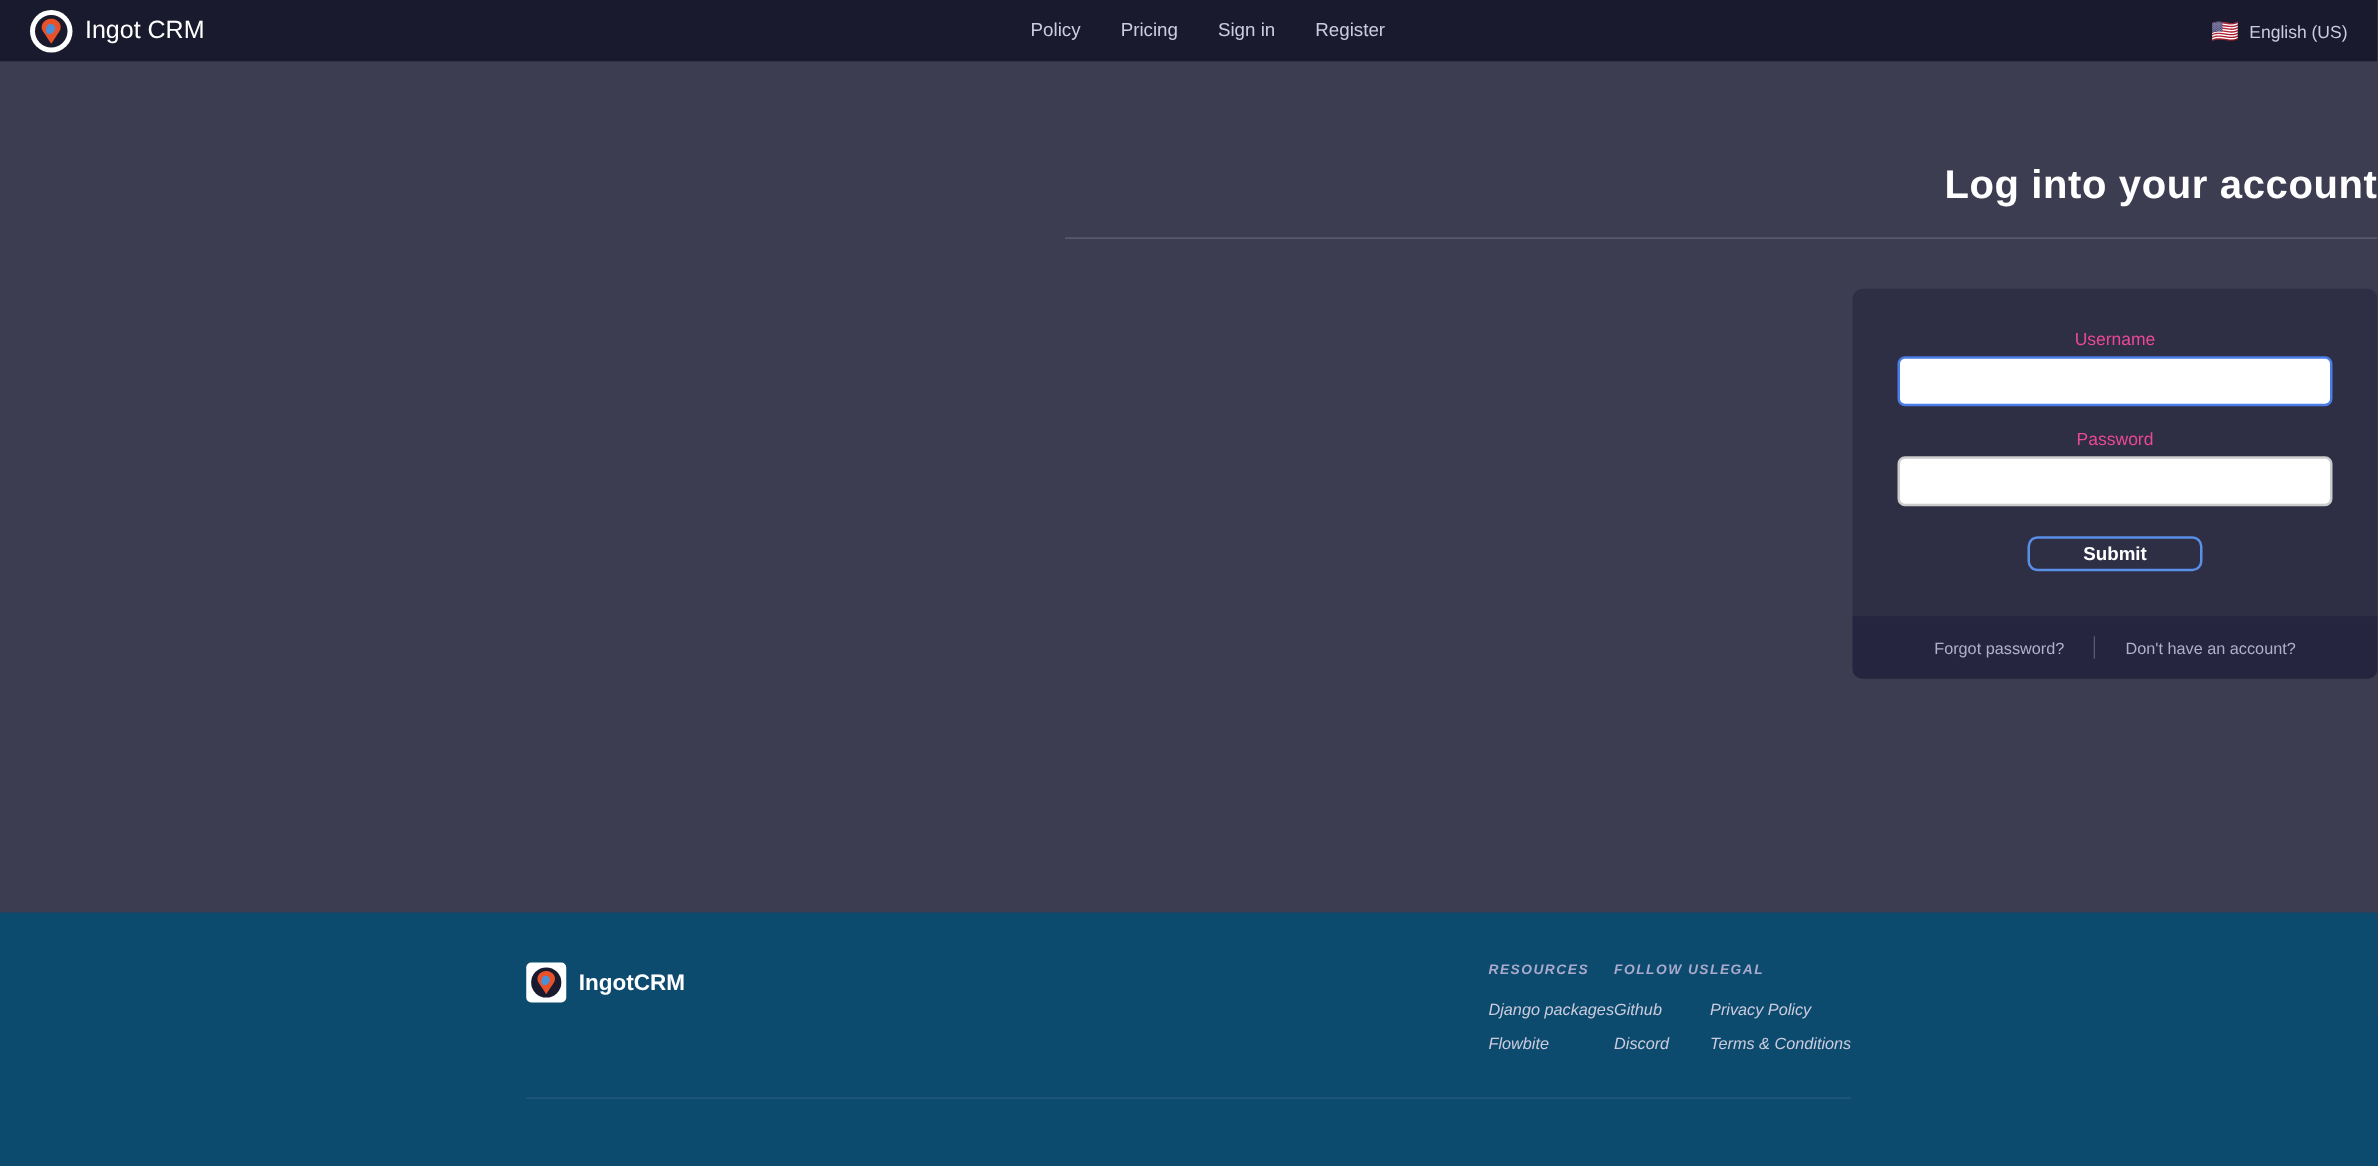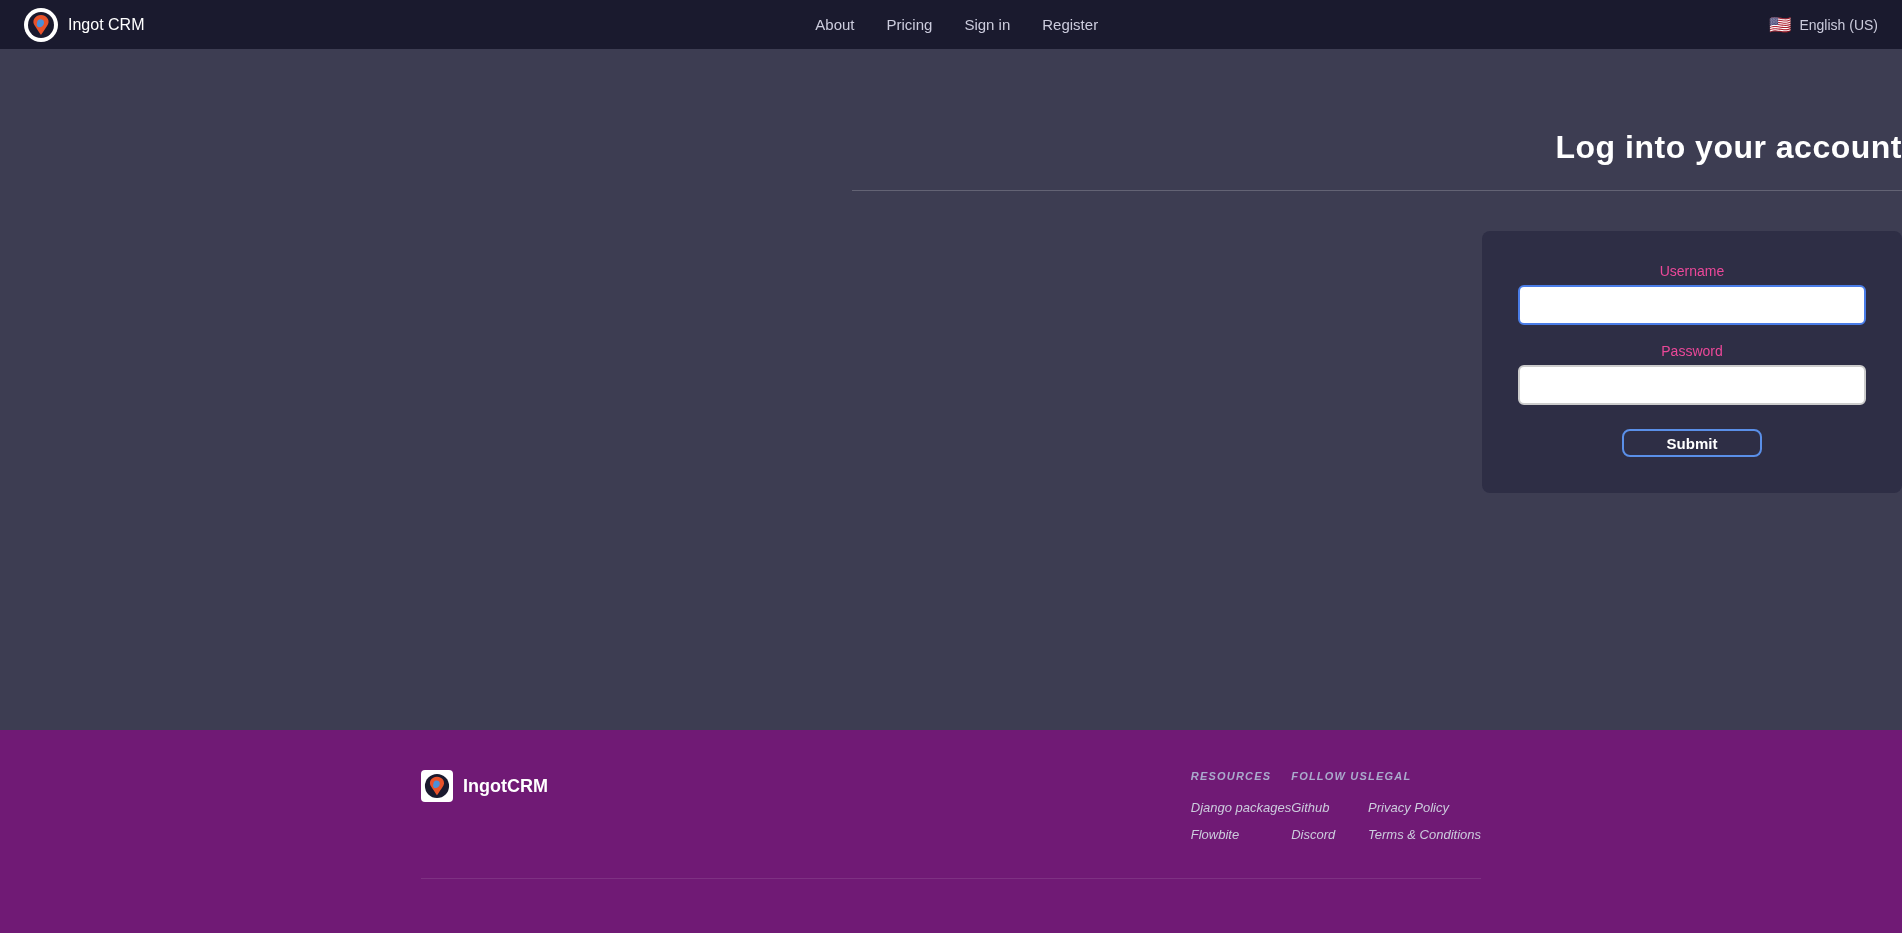--- a/index.html
+++ b/index.html
@@ -20,21 +20,21 @@
       align-items: center;
       padding: 0 24px;
       justify-content: space-between;
       flex-shrink: 0;
     }
     .navbar-brand {
       display: flex;
       align-items: center;
       gap: 10px;
       color: #ffffff;
-      font-size: 16px;
+      font-size: 20px;
       font-weight: 500;
       text-decoration: none;
     }
     .brand-logo {
       width: 34px;
       height: 34px;
       border-radius: 50%;
       background: #fff;
       display: flex;
       align-items: center;
@@ -155,21 +155,21 @@
       cursor: pointer;
     }
     .footer-divider {
       width: 1px;
       height: 18px;
       background: rgba(255,255,255,0.25);
     }
 
     
     .site-footer {
-      background-color: #701a75;
+      background-color: #0c4a6e;
       padding: 40px 60px 30px;
       margin-top: 60px;
     }
     .site-footer-inner {
       display: flex;
       gap: 80px;
       align-items: flex-start;
       max-width: 1060px;
       margin: 0 auto;
     }
@@ -239,21 +239,21 @@
       <svg viewBox="0 0 28 28" fill="none" xmlns="http://www.w3.org/2000/svg">
         <circle cx="14" cy="14" r="13" fill="#1a1a2e"></circle>
         <path d="M14 4 C8 4 4 10 8 15 C10 18 14 24 14 24 C14 24 18 18 20 15 C24 10 20 4 14 4Z" fill="#e8522a"></path>
         <path d="M10 12 C10 9 13 7 16 9 C18 11 17 15 14 16 C11 17 9 15 10 12Z" fill="#4a90d9"></path>
       </svg>
     </div>
     <span>Ingot CRM</span>
   </a>
 
   <div class="navbar-center">
-    <a href="#">About</a>
+    <a href="#">Policy</a>
     <a href="#">Pricing</a>
     <a href="#">Sign in</a>
     <a href="#">Register</a>
   </div>
 
   <div class="navbar-right">
     <span class="flag-icon">🇺🇸</span>
     <span>English (US)</span>
   </div>
 </nav>
@@ -266,20 +266,25 @@
     <div class="login-form-area">
       <div class="form-group">
         <label class="form-label">Username</label>
         <input type="text" class="form-input" placeholder="" style="">
       </div>
       <div class="form-group">
         <label class="form-label">Password</label>
         <input type="password" class="form-input no-focus-border" placeholder="" style="">
       </div>
       <button class="submit-btn">Submit</button>
+    </div>
+    <div class="login-footer">
+      <a class="footer-link" href="#">Forgot password?</a>
+      <div class="footer-divider"></div>
+      <a class="footer-link" href="#">Don't have an account?</a>
     </div>
   </div>
 </div>
 
 <footer class="site-footer">
   <div class="site-footer-inner">
     <div class="footer-brand">
       <div class="footer-logo-box">
         <svg viewBox="0 0 28 28" width="26" height="26" fill="none" xmlns="http://www.w3.org/2000/svg">
           <circle cx="14" cy="14" r="13" fill="#1a1a2e"></circle>

